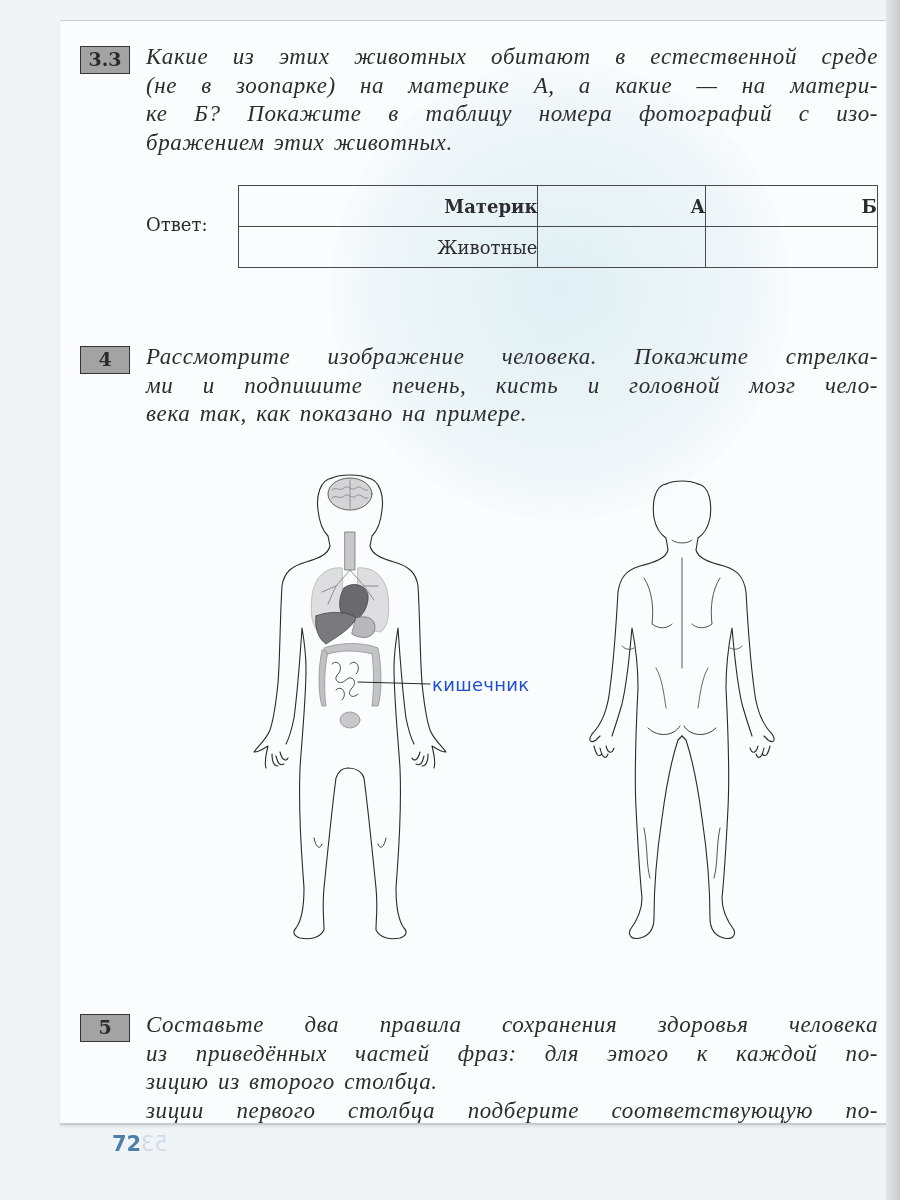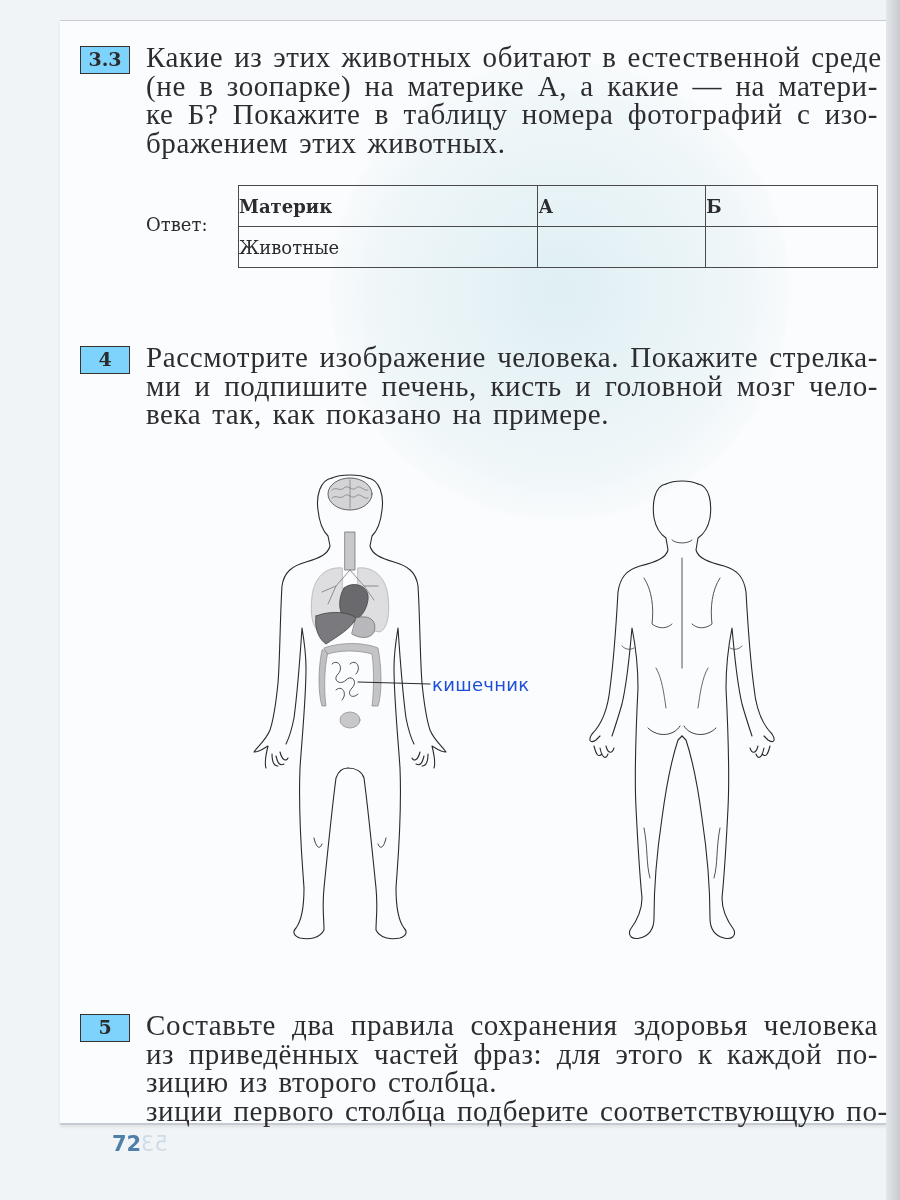--- a/index.html
+++ b/index.html
@@ -47,34 +47,35 @@
       width: 50px;
       height: 28px;
       border: 1.6px solid #333;
       box-sizing: border-box;
       font-family: "DejaVu Serif", serif;
       font-weight: bold;
       font-size: 19px;
       line-height: 25px;
       text-align: center;
       color: #2b2b2b;
-      background: #7dd3fc;
+      background: #a3a3a3;
     }
     .task-text {
       position: absolute;
       left: 66px;
       top: -3px;
       width: 732px;
       font-family: "Liberation Serif", "DejaVu Serif", serif;
-      font-size: 29px;
+      font-size: 23px;
       line-height: 28.5px;
       text-align: justify;
       letter-spacing: 0.6px;
       word-spacing: 3px;
       color: #2d2d31;
+      font-style: italic;
     }
     .task-text .line {
       display: block;
       text-align: justify;
       text-align-last: justify;
       white-space: nowrap;
     }
     .task-text .line.last {
       text-align-last: left;
     }
@@ -92,21 +93,21 @@
       left: 238px;
       top: 185px;
       width: 640px;
       border-collapse: collapse;
       font-family: "DejaVu Serif", serif;
     }
     table.answer-table td {
       border: 1.6px solid #4a4a4e;
       height: 40px;
       padding: 0;
-      text-align: left;
+      text-align: right;
       vertical-align: middle;
       font-size: 18px;
       color: #2c2c30;
     }
     table.answer-table td.h {
       font-weight: bold;
     }
     table.answer-table td.c0 { width: 300px; }
     table.answer-table td.c1 { width: 168px; }
     table.answer-table td.c2 { width: 172px; }

